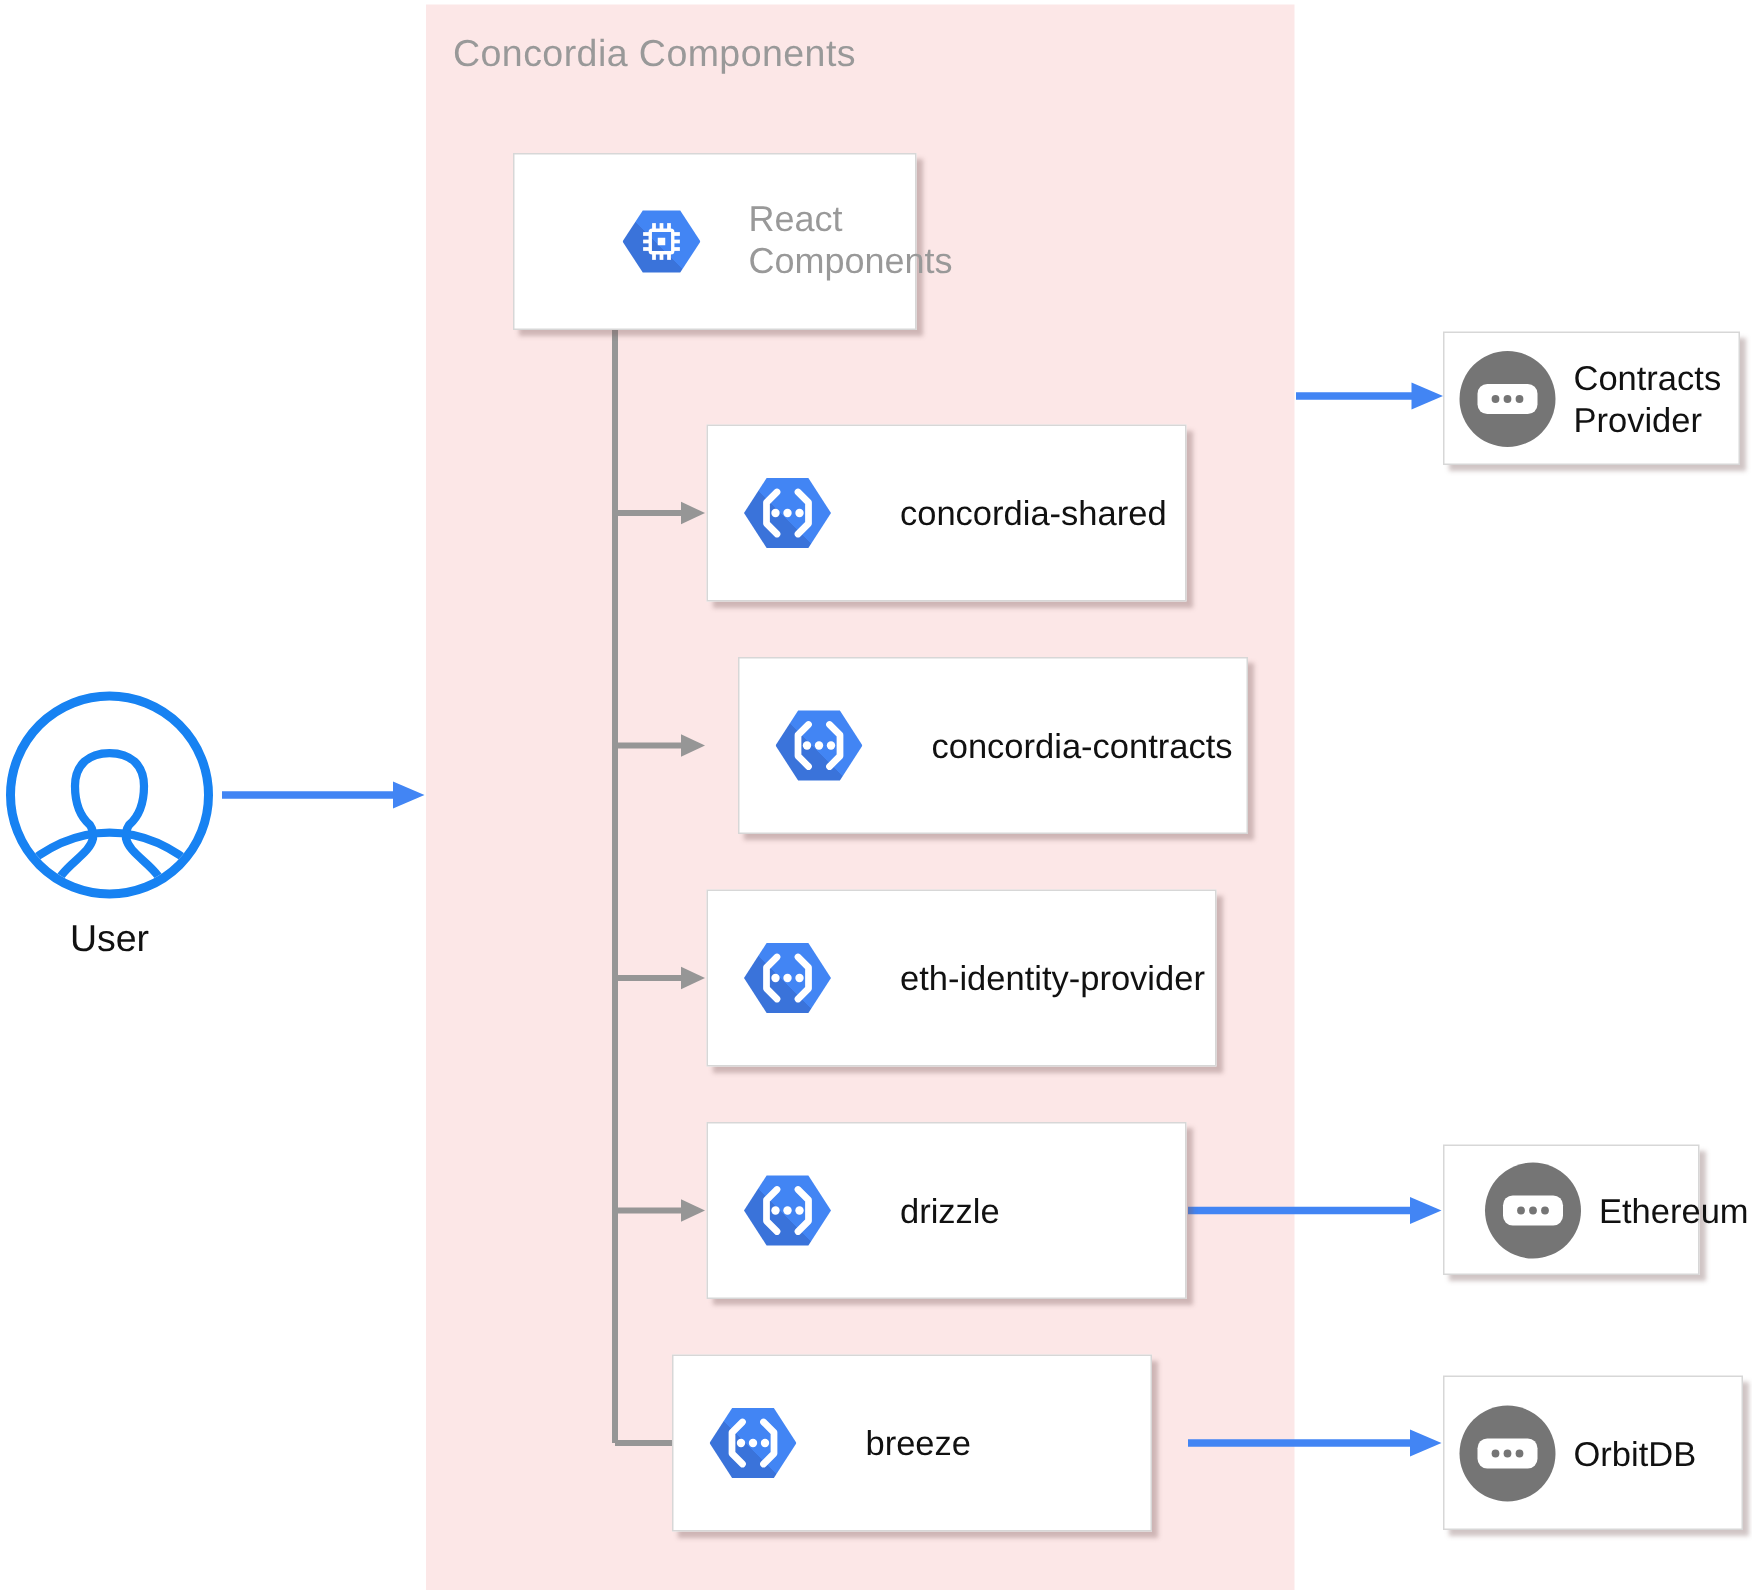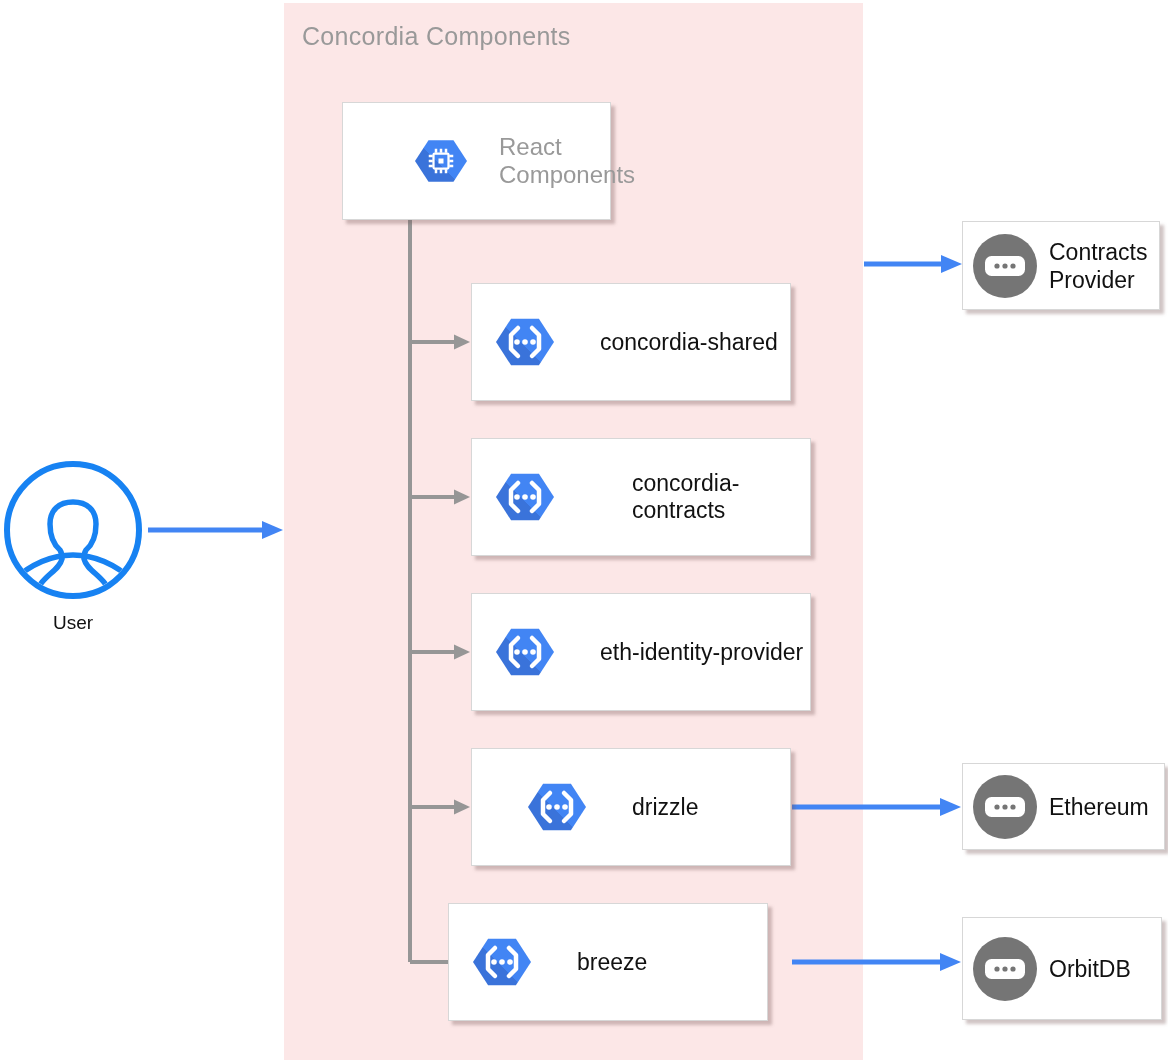--- a/index.html
+++ b/index.html
@@ -32,21 +32,21 @@
     margin-left:32px; font-size:24px; line-height:28px; color:#999999; width:150px;
   }
   .module-label { margin-left:46px; font-size:23px; color:#111111; }
   .ext-circle {
     width:64px; height:64px; border-radius:50%; background:#757575;
     display:flex; align-items:center; justify-content:center; flex:none; margin-left:10px;
   }
   .ext-label { margin-left:12px; font-size:23px; line-height:28px; color:#111111; }
   .user-label {
     position:absolute; left:13px; top:612px; width:120px; text-align:center;
-    font-size:19px; color:#111111;
+    font-size:25px; color:#111111;
   }
   svg.overlay { position:absolute; left:0; top:0; pointer-events:none; }
 </style>
 </head>
 <body>
 
 <div class="canvas">
 
   <div class="app-container"></div>
   <div class="app-title">Concordia Components</div>
@@ -127,21 +127,21 @@
         <g fill="#ffffff">
           <circle cx="20" cy="28" r="2.8"></circle>
             <circle cx="28" cy="28" r="2.8"></circle>
             <circle cx="36" cy="28" r="2.8"></circle>
         </g>
       </svg>
     </div>
     <div class="module-label">concordia-shared</div>
   </div>
 
-  <div class="node" style="left:471px; top:438px; width:340px; height:118px;gap:32px;">
+  <div class="node" style="left:492px; top:438px; width:340px; height:118px;">
     <div class="hex hex-module">
       <svg width="56" height="56" viewBox="0 0 56 56">
         <g fill="none" stroke="#ffffff" stroke-width="4.5" stroke-linecap="round" stroke-linejoin="round">
           <path d="M21 14 L14 21 L14 35 L21 42"></path>
           <path d="M35 14 L42 21 L42 35 L35 42"></path>
         </g>
         <g fill="#ffffff">
           <circle cx="20" cy="28" r="2.8"></circle>
             <circle cx="28" cy="28" r="2.8"></circle>
             <circle cx="36" cy="28" r="2.8"></circle>
@@ -161,21 +161,21 @@
         <g fill="#ffffff">
           <circle cx="20" cy="28" r="2.8"></circle>
             <circle cx="28" cy="28" r="2.8"></circle>
             <circle cx="36" cy="28" r="2.8"></circle>
         </g>
       </svg>
     </div>
     <div class="module-label">eth-identity-provider</div>
   </div>
 
-  <div class="node" style="left:471px; top:748px; width:320px; height:118px;padding-left:32px;">
+  <div class="node" style="left:471px; top:748px; width:320px; height:118px;">
     <div class="hex hex-module">
       <svg width="56" height="56" viewBox="0 0 56 56">
         <g fill="none" stroke="#ffffff" stroke-width="4.5" stroke-linecap="round" stroke-linejoin="round">
           <path d="M21 14 L14 21 L14 35 L21 42"></path>
           <path d="M35 14 L42 21 L42 35 L35 42"></path>
         </g>
         <g fill="#ffffff">
           <circle cx="20" cy="28" r="2.8"></circle>
             <circle cx="28" cy="28" r="2.8"></circle>
             <circle cx="36" cy="28" r="2.8"></circle>
@@ -207,21 +207,21 @@
       <svg width="64" height="64" viewBox="0 0 64 64">
         <rect x="12" y="22" width="40" height="20" rx="6.5" fill="#ffffff"></rect>
         <circle cx="24" cy="32" r="2.6" fill="#757575"></circle>
           <circle cx="32" cy="32" r="2.6" fill="#757575"></circle>
           <circle cx="40" cy="32" r="2.6" fill="#757575"></circle>
       </svg>
     </div>
     <div class="ext-label">Contracts Provider</div>
   </div>
 
-  <div class="node" style="left:962px; top:763px; width:203px; height:87px;">
+  <div class="node" style="left:962px; top:763px; width:171px; height:87px;padding-left:17px;">
     <div class="ext-circle">
       <svg width="64" height="64" viewBox="0 0 64 64">
         <rect x="12" y="22" width="40" height="20" rx="6.5" fill="#ffffff"></rect>
         <circle cx="24" cy="32" r="2.6" fill="#757575"></circle>
           <circle cx="32" cy="32" r="2.6" fill="#757575"></circle>
           <circle cx="40" cy="32" r="2.6" fill="#757575"></circle>
       </svg>
     </div>
     <div class="ext-label">Ethereum</div>
   </div>

